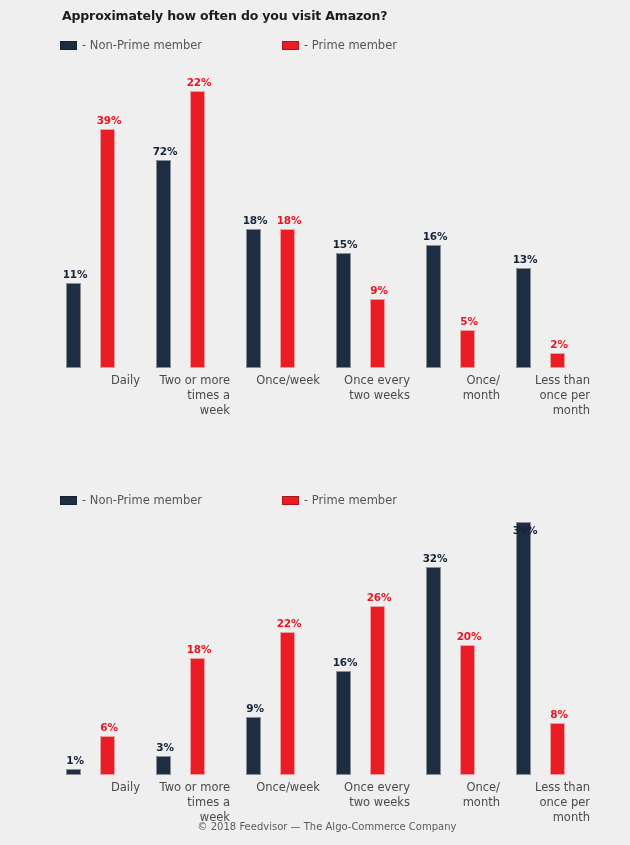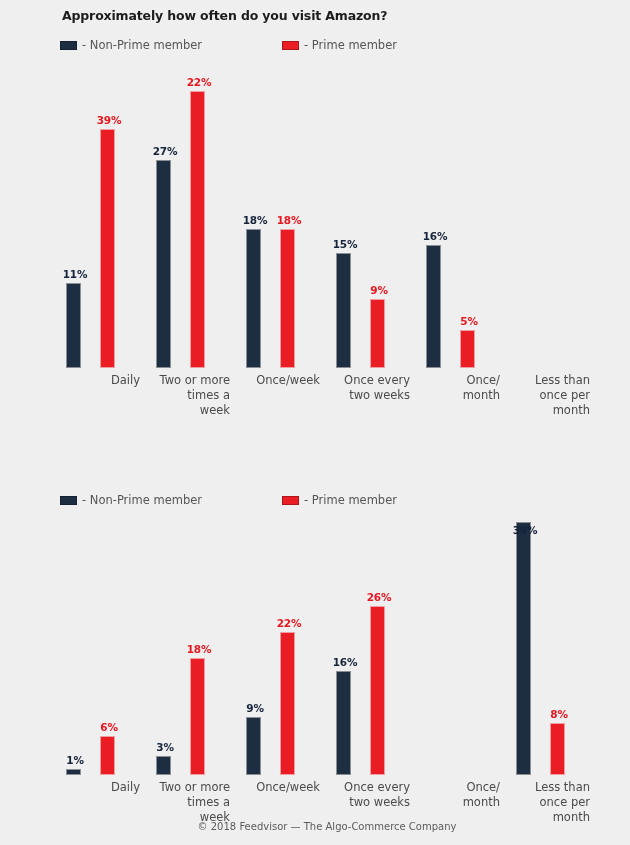--- a/index.html
+++ b/index.html
@@ -180,21 +180,21 @@
             <div class="bar-value navy" style="bottom: 87.7px;">11%</div>
           </div>
           <div class="bar-wrap right">
             <div class="bar red" title="Prime member: 31%" style="height: 238.7px;"></div>
             <div class="bar-value red" style="bottom: 241.7px;">39%</div>
           </div>
         </div>
         <div class="group" style="left: 90px;">
           <div class="bar-wrap left">
             <div class="bar navy" title="Non-Prime member: 27%" style="height: 207.9px;"></div>
-            <div class="bar-value navy" style="bottom: 210.9px;">27%</div>
+            <div class="bar-value navy" style="bottom: 210.9px;">72%</div>
           </div>
           <div class="bar-wrap right">
             <div class="bar red" title="Prime member: 36%" style="height: 277.2px;"></div>
             <div class="bar-value red" style="bottom: 280.2px;">22%</div>
           </div>
         </div>
         <div class="group" style="left: 180px;">
           <div class="bar-wrap left">
             <div class="bar navy" title="Non-Prime member: 18%" style="height: 138.6px;"></div>
             <div class="bar-value navy" style="bottom: 141.6px;">18%</div>
@@ -215,20 +215,30 @@
           </div>
         </div>
         <div class="group" style="left: 360px;">
           <div class="bar-wrap left">
             <div class="bar navy" title="Non-Prime member: 16%" style="height: 123.2px;"></div>
             <div class="bar-value navy" style="bottom: 126.2px;">16%</div>
           </div>
           <div class="bar-wrap right">
             <div class="bar red" title="Prime member: 5%" style="height: 38.5px;"></div>
             <div class="bar-value red" style="bottom: 41.5px;">5%</div>
+          </div>
+        </div>
+        <div class="group" style="left: 450px;">
+          <div class="bar-wrap left">
+            <div class="bar navy" title="Non-Prime member: 13%" style="height: 100.1px;"></div>
+            <div class="bar-value navy" style="bottom: 103.1px;">13%</div>
+          </div>
+          <div class="bar-wrap right">
+            <div class="bar red" title="Prime member: 2%" style="height: 15.4px;"></div>
+            <div class="bar-value red" style="bottom: 18.4px;">2%</div>
           </div>
         </div>
       </div>
     <div class="axis" id="axis-1">
         <div class="axis-tick" style="left: 0px;">
           <div>Daily</div>
         </div>
         <div class="axis-tick" style="left: 90px;">
           <div>Two or more</div>
           <div>times a</div>
@@ -300,20 +310,30 @@
         <div class="group" style="left: 270px;">
           <div class="bar-wrap left">
             <div class="bar navy" title="Non-Prime member: 16%" style="height: 104px;"></div>
             <div class="bar-value navy" style="bottom: 107px;">16%</div>
           </div>
           <div class="bar-wrap right">
             <div class="bar red" title="Prime member: 26%" style="height: 169px;"></div>
             <div class="bar-value red" style="bottom: 172px;">26%</div>
           </div>
         </div>
+        <div class="group" style="left: 360px;">
+          <div class="bar-wrap left">
+            <div class="bar navy" title="Non-Prime member: 32%" style="height: 208px;"></div>
+            <div class="bar-value navy" style="bottom: 211px;">32%</div>
+          </div>
+          <div class="bar-wrap right">
+            <div class="bar red" title="Prime member: 20%" style="height: 130px;"></div>
+            <div class="bar-value red" style="bottom: 133px;">20%</div>
+          </div>
+        </div>
         <div class="group" style="left: 450px;">
           <div class="bar-wrap left">
             <div class="bar navy" title="Non-Prime member: 39%" style="height: 253.5px;"></div>
             <div class="bar-value navy" style="bottom: 239px;">39%</div>
           </div>
           <div class="bar-wrap right">
             <div class="bar red" title="Prime member: 8%" style="height: 52px;"></div>
             <div class="bar-value red" style="bottom: 55px;">8%</div>
           </div>
         </div>

